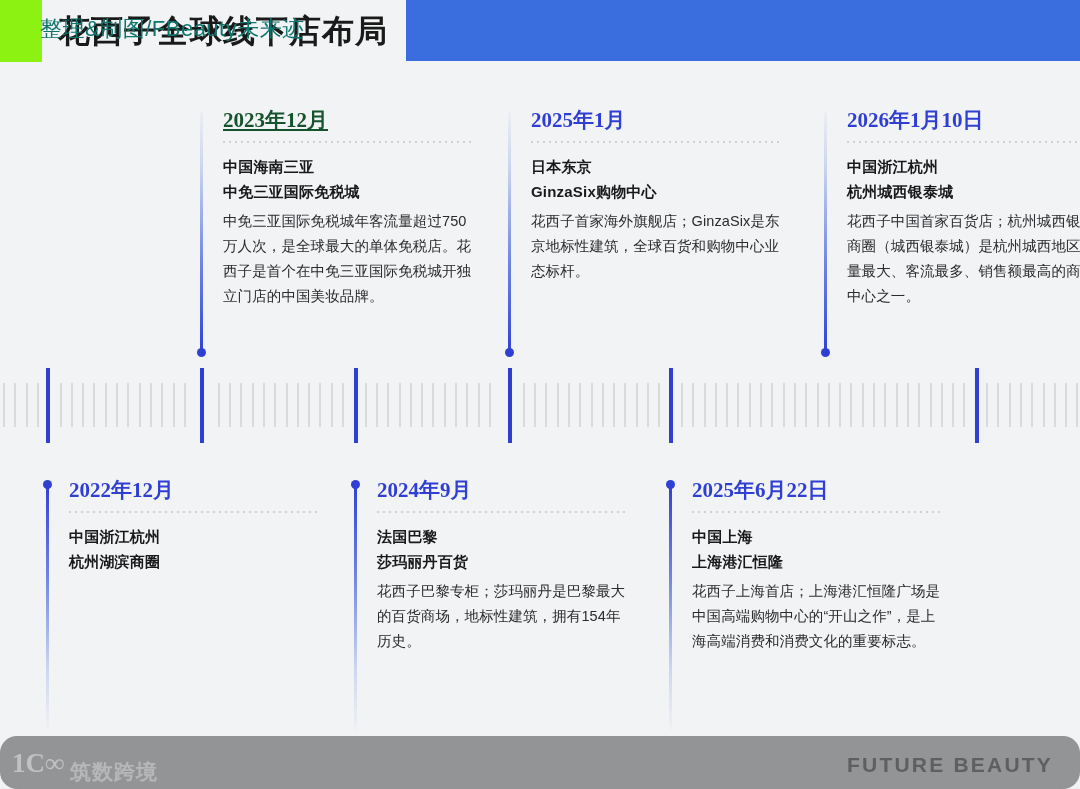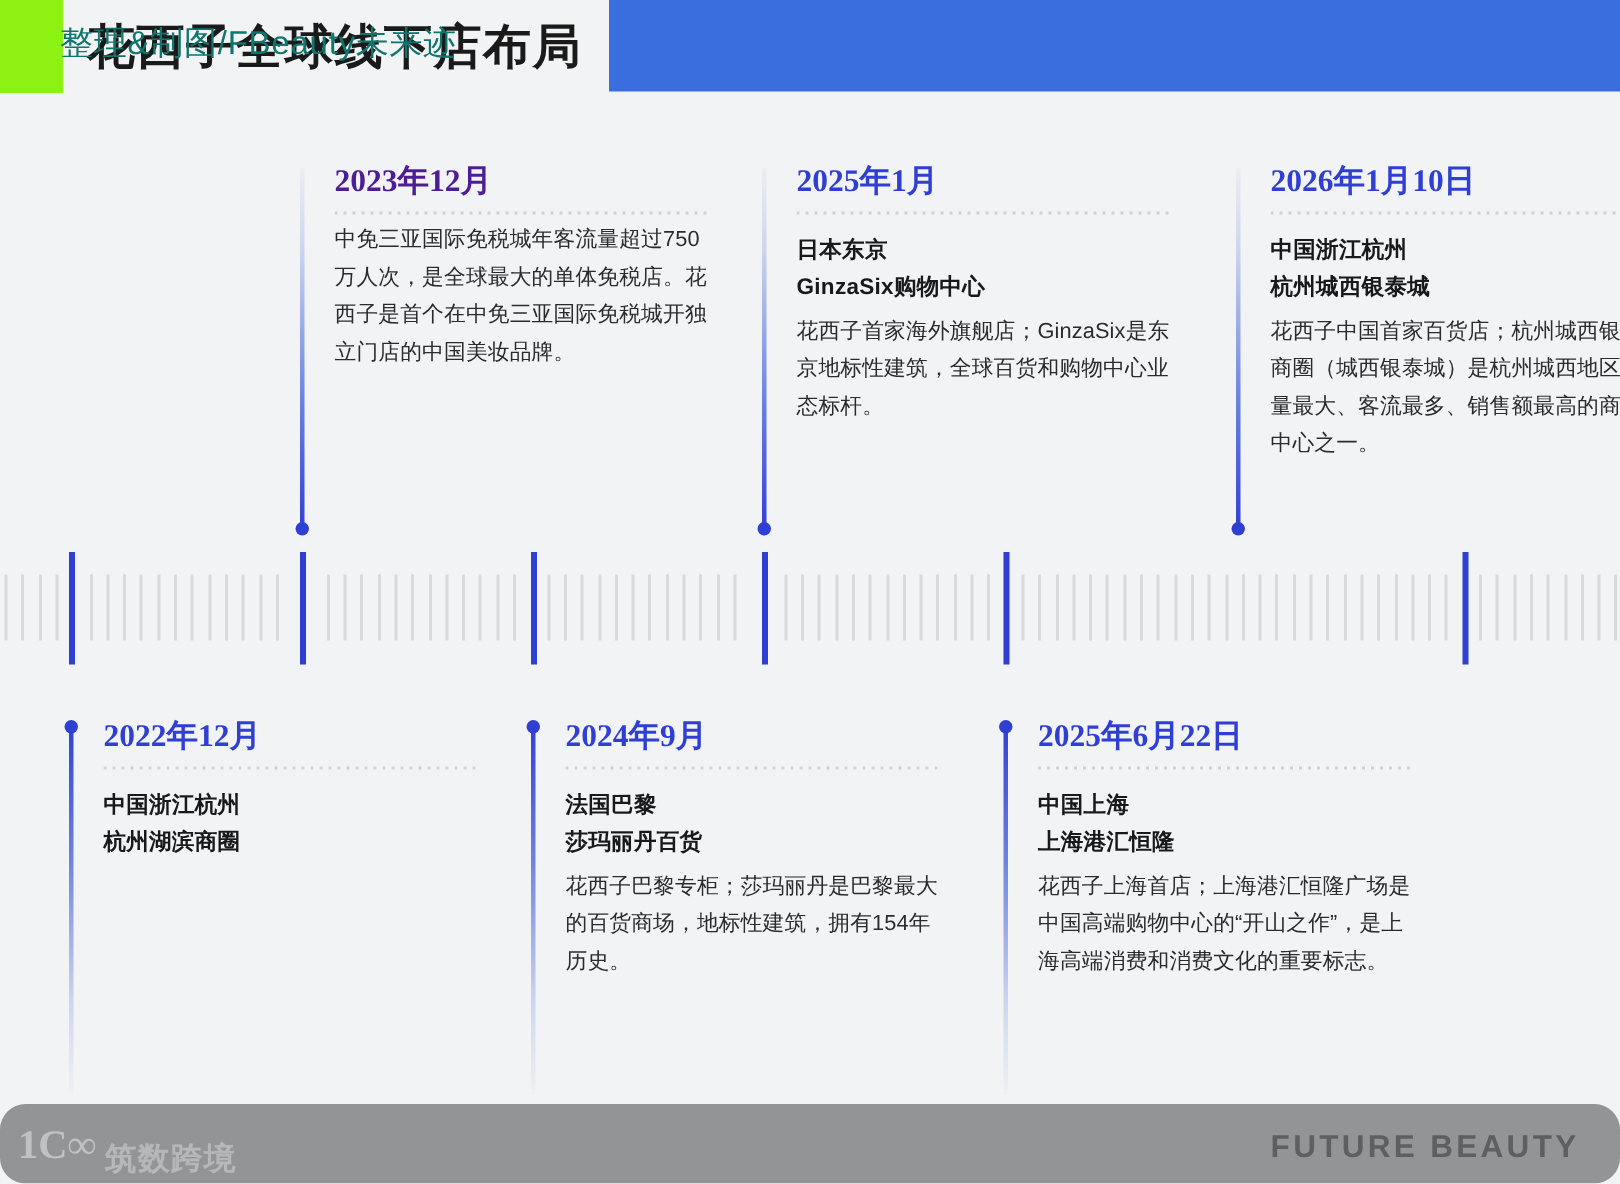--- a/index.html
+++ b/index.html
@@ -310,22 +310,26 @@
         <div class="event-place">
           <div>中国浙江杭州</div>
           <div>杭州湖滨商圈</div>
         </div>
       </div>
     </div>
     <div class="event" style="left: 200px; top: 112px; width: 280px;">
       <div class="event-line up" style="top: 0px; height: 243px;"></div>
       <div class="event-dot" style="background: rgb(47, 63, 212); top: 236px;"></div>
       <div class="event-body" style="width: 250px; top: -4px;">
-        <div class="event-date" style="color: #4c1d95;">2023年12月</div>
-        <div class="event-divider"></div>
+        <div class="event-date" style="color: #14532d; text-decoration: underline;">2023年12月</div>
+        <div class="event-divider"></div>
+        <div class="event-place">
+          <div>中国海南三亚</div>
+          <div>中免三亚国际免税城</div>
+        </div>
         <div class="event-desc">中免三亚国际免税城年客流量超过750万人次，是全球最大的单体免税店。花西子是首个在中免三亚国际免税城开独立门店的中国美妆品牌。</div>
       </div>
     </div>
     <div class="event" style="left: 354px; top: 482px; width: 280px;">
       <div class="event-line down" style="top: 0px; height: 248px;"></div>
       <div class="event-dot" style="background: rgb(47, 63, 212); top: -2px;"></div>
       <div class="event-body" style="width: 250px; top: -4px;">
         <div class="event-date" style="color: rgb(47, 63, 212);">2024年9月</div>
         <div class="event-divider"></div>
         <div class="event-place">

